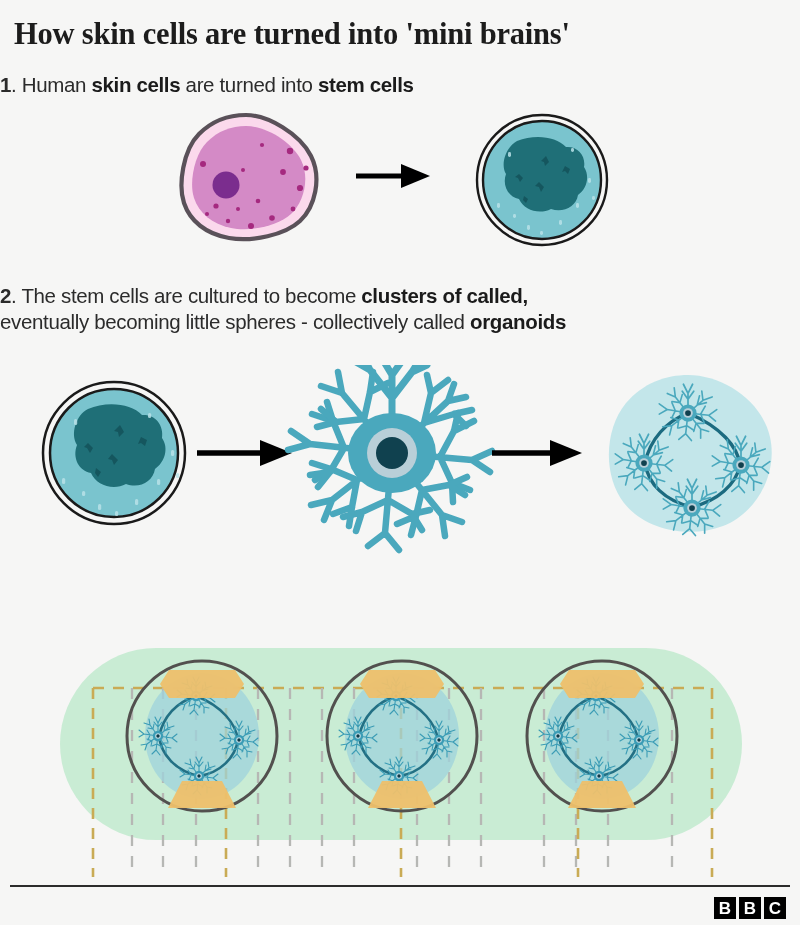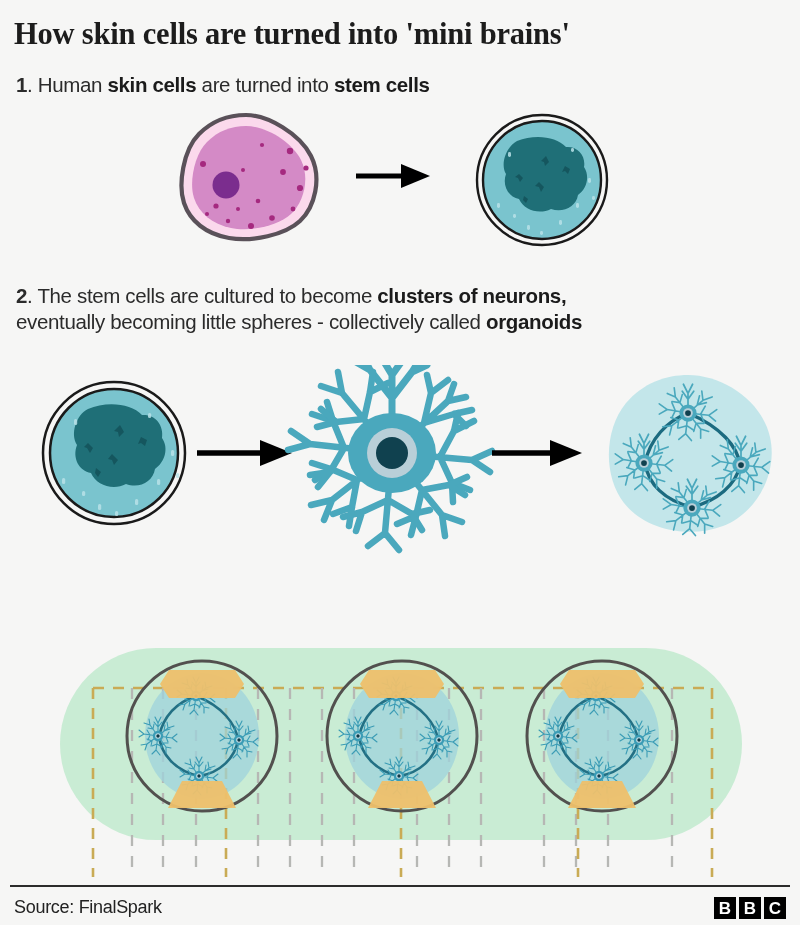--- a/index.html
+++ b/index.html
@@ -32,21 +32,21 @@
     font-size: 30.5px;
     font-weight: bold;
     color: #1c1c1c;
     letter-spacing: -0.2px;
     line-height: 1.1;
   }
 
   
   .step-caption {
     position: absolute;
-    left: 16px;
+    left: 0;
     width: 775px;
     font-family: "Liberation Sans", sans-serif;
     font-size: 20.5px;
     color: #2b2b2b;
     line-height: 1.28;
     letter-spacing: -0.35px;
   }
   .step-caption .num { font-weight: bold; }
   .step-caption .b { font-weight: bold; color: #1b1b1b; }
   #caption-1 { top: 72px; }
@@ -171,21 +171,21 @@
           <rect x="540" y="123" width="3" height="4" rx="1.4"></rect>
           <rect x="513" y="106" width="3" height="4" rx="1.4"></rect>
           <rect x="571" y="40" width="3" height="4" rx="1.4"></rect>
           <rect x="592" y="88" width="3" height="4" rx="1.4"></rect>
         </g>
       </g>
     </svg>
   </div>
 
   <div class="step-caption" id="caption-2">
-    <span class="num">2</span><span>. The stem cells are cultured to become <span class="b">clusters of neurons,</span><br>eventually becoming little spheres - collectively called <span class="b">organoids</span></span>
+    <span class="num">2</span><span>. The stem cells are cultured to become <span class="b">clusters of called,</span><br>eventually becoming little spheres - collectively called <span class="b">organoids</span></span>
   </div>
 
   <div class="figure" id="figure-2">
     <svg width="800" height="190" viewBox="0 0 800 190">
       <defs>
         <g id="neuron-small">
           <g stroke="#4aa8bd" fill="none" stroke-linecap="round">
             <path d="M0,0 L0,-17 M0,-12 l-5,-7 M0,-12 l5,-7 M0,-17 l-4,-8 M0,-17 l4,-8" stroke-width="1.5"></path>
             <path d="M0,0 L13,-11 M8,-7 l2,-8 M8,-7 l8,-2 M13,-11 l-1,-8 M13,-11 l8,-3" stroke-width="1.4"></path>
             <path d="M0,0 L18,2 M11,1 l4,-7 M11,1 l3,7 M18,2 l7,-5 M18,2 l6,5" stroke-width="1.4"></path>
@@ -361,20 +361,19 @@
       </g>
       <g>
         <use href="#electrode-unit" transform="translate(602,8)"></use>
       </g>
 
       <rect x="0" y="200" width="800" height="45" fill="#f6f6f5" opacity="0"></rect>
     </svg>
   </div>
 
   <div class="footer-rule"></div>
-  <div class="source">Source: FinalSpark</div>
   <div class="bbc-logo">
     <div class="bbc-block">B</div>
     <div class="bbc-block">B</div>
     <div class="bbc-block">C</div>
   </div>
 
 </div>
 
 </body></html>

